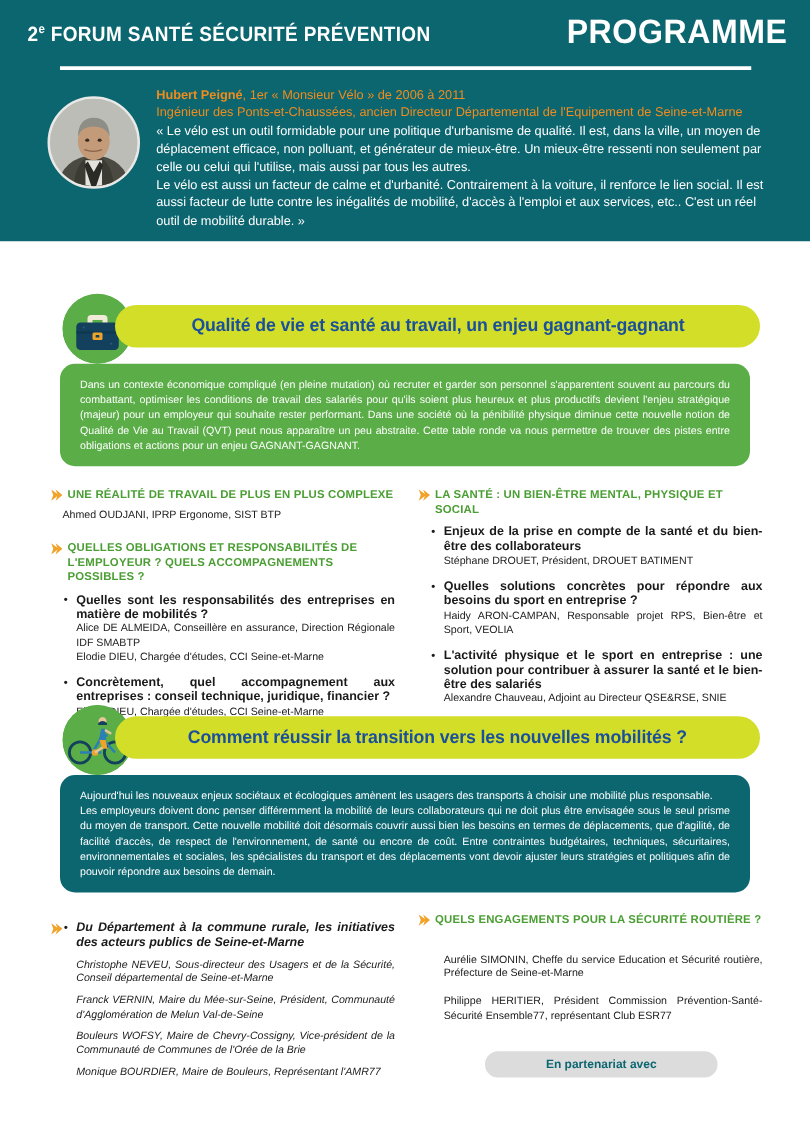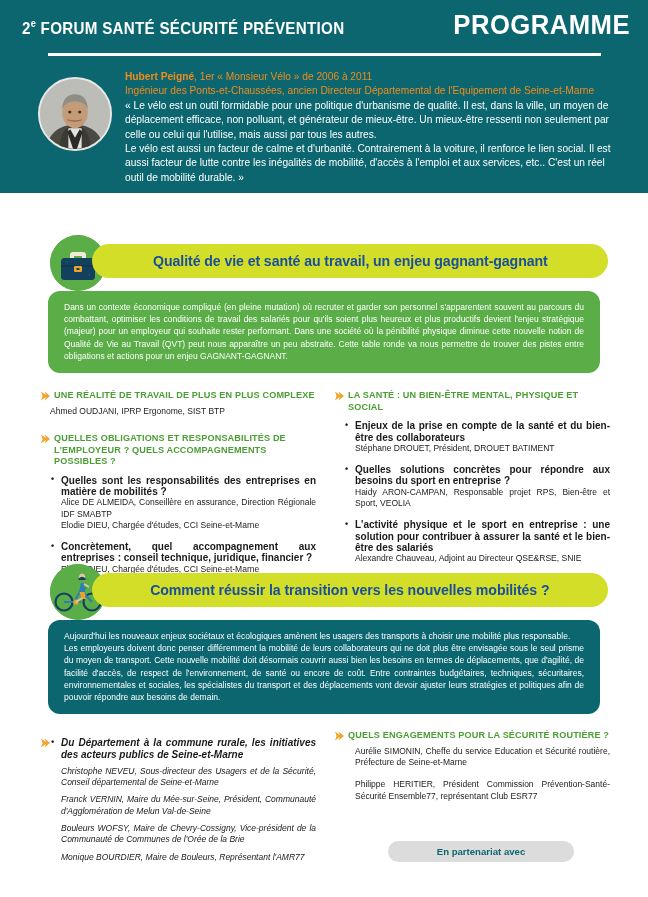--- a/index.html
+++ b/index.html
@@ -330,21 +330,21 @@
 
       <div class="col">
         <div class="topic">
           <div class="topic-head">
             <svg class="chev" viewBox="0 0 10 10" xmlns="http://www.w3.org/2000/svg">
                 <path d="M1 0.5 L7 5 L1 9.5 L2.6 5 Z" fill="#f0a32a"></path>
                 <path d="M4.5 0.5 L10 5 L4.5 9.5 L6.1 5 Z" fill="#f0a32a"></path>
               </svg>
             <span>QUELS ENGAGEMENTS POUR LA SÉCURITÉ ROUTIÈRE ?</span>
           </div>
-          <div class="items" style="margin-top:4px;">
+          <div class="items" style="margin-top:20px;">
             <div class="item">
               <div class="speaker">Aurélie SIMONIN, Cheffe du service Education et Sécurité routière, Préfecture de Seine-et-Marne</div>
               <div class="speaker" style="margin-top:11px;">Philippe HERITIER, Président Commission Prévention-Santé-Sécurité Ensemble77, représentant Club ESR77</div>
             </div>
           </div>
         </div>
       </div>
     </div>
   </div>
 

